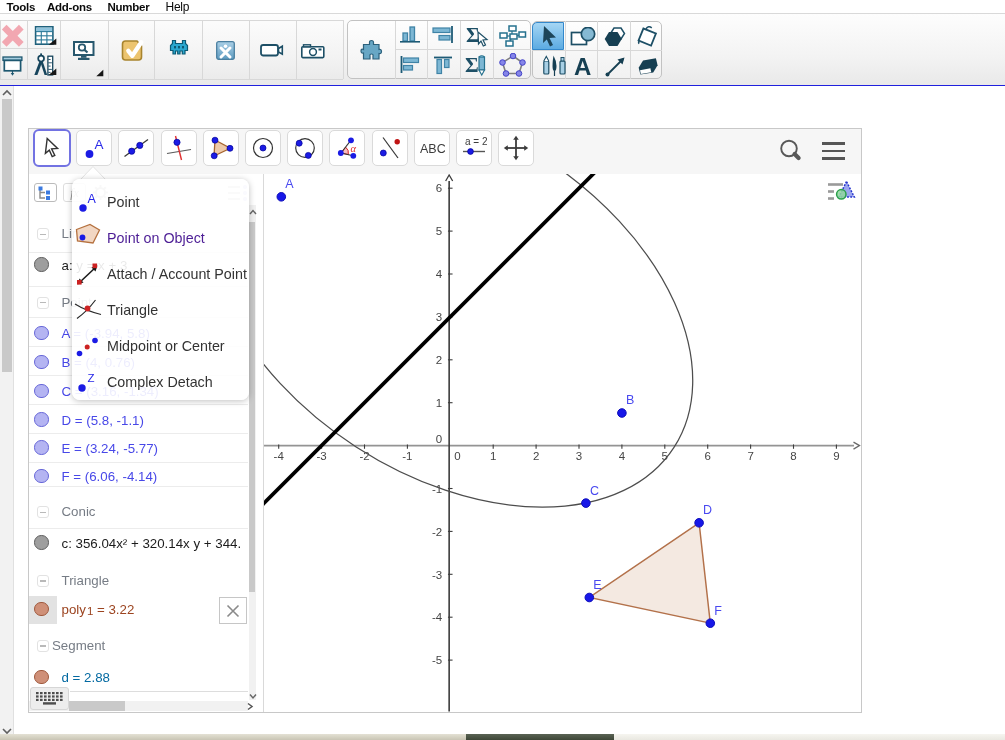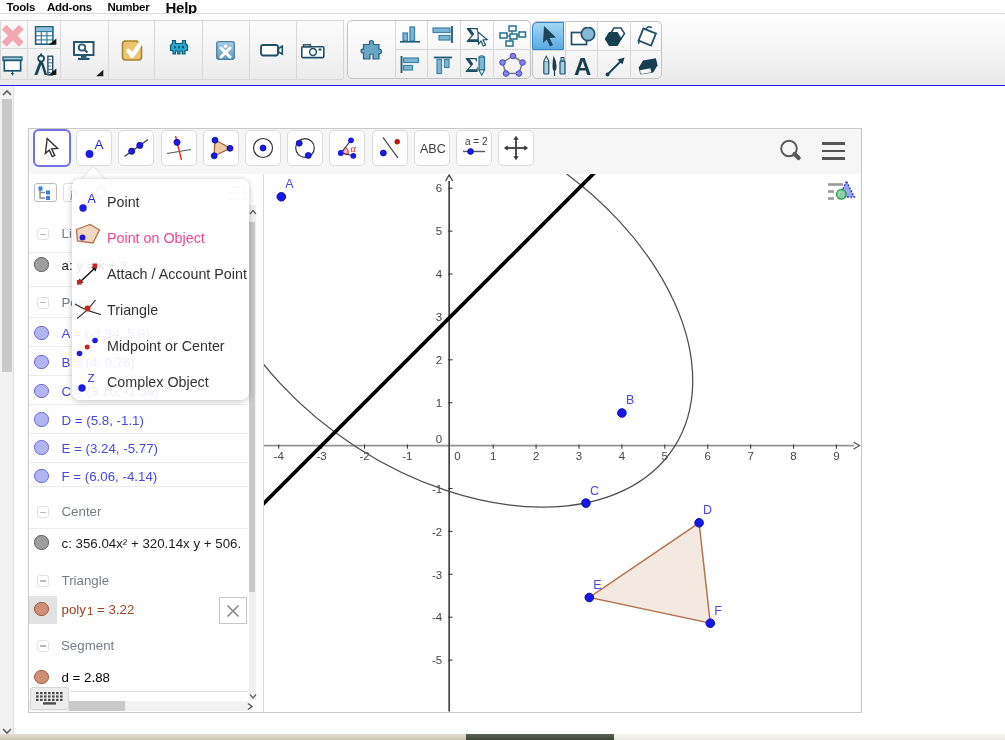--- a/index.html
+++ b/index.html
@@ -2,21 +2,21 @@
 <html><head><meta charset="utf-8"><style>
 *{margin:0;padding:0;box-sizing:border-box;}
 html,body{width:1005px;height:740px;overflow:hidden;background:#fff;
  font-family:"Liberation Sans",sans-serif;}
 .abs{position:absolute;}
 </style></head><body>
 <div class="abs" style="left:0;top:0;width:1005px;height:13.5px;background:#fff;border-bottom:1px solid #d9d9d9"></div>
 <div class="abs" style="left:6.5px;top:0.5px;height:13px;line-height:13px;font-size:11.5px;color:#0a0a0a;font-weight:700;letter-spacing:-0.25px">Tools</div>
 <div class="abs" style="left:47px;top:0.5px;height:13px;line-height:13px;font-size:11.5px;color:#0a0a0a;font-weight:700;letter-spacing:-0.25px">Add-ons</div>
 <div class="abs" style="left:107.5px;top:0.5px;height:13px;line-height:13px;font-size:11.5px;color:#0a0a0a;font-weight:700;letter-spacing:-0.25px">Number</div>
-<div class="abs" style="left:165.5px;top:0.5px;height:16px;line-height:13px;font-size:15px;color:#0a0a0a;font-weight:700;letter-spacing:-0.25px">Help</div>
+<div class="abs" style="left:165.5px;top:0.5px;height:16px;line-height:13px;font-size:12px;color:#0a0a0a;font-weight:400;letter-spacing:-0.25px">Help</div>
 <div class="abs" style="left:0;top:14px;width:1005px;height:70.5px;background:linear-gradient(#fdfdfd,#f3f3f3 60%,#e9e9e9)"></div>
 <div class="abs" style="left:0px;top:20px;width:1px;height:59px;background:#d8d8d8"></div>
 <div class="abs" style="left:27.3px;top:20px;width:1px;height:59px;background:#d8d8d8"></div>
 <div class="abs" style="left:59.7px;top:20px;width:1px;height:59px;background:#d8d8d8"></div>
 <div class="abs" style="left:107.5px;top:20px;width:1px;height:59px;background:#d8d8d8"></div>
 <div class="abs" style="left:154.2px;top:20px;width:1px;height:59px;background:#d8d8d8"></div>
 <div class="abs" style="left:201.5px;top:20px;width:1px;height:59px;background:#d8d8d8"></div>
 <div class="abs" style="left:248.5px;top:20px;width:1px;height:59px;background:#d8d8d8"></div>
 <div class="abs" style="left:296px;top:20px;width:1px;height:59px;background:#d8d8d8"></div>
 <div class="abs" style="left:343.2px;top:20px;width:1px;height:59px;background:#d8d8d8"></div>
@@ -349,38 +349,38 @@
 <div class="abs" style="left:34.2px;top:383.5px;width:14.4px;height:14.4px;border-radius:50%;background:#b4b4f2;border:1.2px solid #6767d8"></div>
 <div class="abs" style="left:61.5px;top:382.8px;height:18px;line-height:18px;font-size:13.3px;color:#4848e8;font-weight:400;white-space:nowrap">C = (3.16, -1.34)</div>
 <div class="abs" style="left:34.2px;top:412.4px;width:14.4px;height:14.4px;border-radius:50%;background:#b4b4f2;border:1.2px solid #6767d8"></div>
 <div class="abs" style="left:61.5px;top:411.7px;height:18px;line-height:18px;font-size:13.3px;color:#4848e8;font-weight:400;white-space:nowrap">D = (5.8, -1.1)</div>
 <div class="abs" style="left:34.2px;top:440.2px;width:14.4px;height:14.4px;border-radius:50%;background:#b4b4f2;border:1.2px solid #6767d8"></div>
 <div class="abs" style="left:61.5px;top:439.5px;height:18px;line-height:18px;font-size:13.3px;color:#4848e8;font-weight:400;white-space:nowrap">E = (3.24, -5.77)</div>
 <div class="abs" style="left:34.2px;top:468.9px;width:14.4px;height:14.4px;border-radius:50%;background:#b4b4f2;border:1.2px solid #6767d8"></div>
 <div class="abs" style="left:61.5px;top:468.2px;height:18px;line-height:18px;font-size:13.3px;color:#4848e8;font-weight:400;white-space:nowrap">F = (6.06, -4.14)</div>
 <div class="abs" style="left:37px;top:506.4px;width:12px;height:12px;border:1px solid #e2e2e2;border-radius:3px;background:#fff"></div>
 <div class="abs" style="left:40px;top:511.7px;width:6px;height:1.6px;background:#b9b9b9"></div>
-<div class="abs" style="left:61.5px;top:503.4px;height:18px;line-height:18px;font-size:13.3px;color:#767c85;font-weight:400;white-space:nowrap">Center</div>
+<div class="abs" style="left:61.5px;top:503.4px;height:18px;line-height:18px;font-size:13.3px;color:#767c85;font-weight:400;white-space:nowrap">Conic</div>
 <div class="abs" style="left:34.2px;top:535.3000000000001px;width:14.4px;height:14.4px;border-radius:50%;background:#9e9e9e;border:1.2px solid #5f5f5f"></div>
-<div class="abs" style="left:61.5px;top:534.6px;width:186px;height:18px;line-height:18px;font-size:13.3px;color:#1c1c1c;white-space:nowrap;overflow:hidden">c: 356.04x² + 320.14x y + 506.</div>
+<div class="abs" style="left:61.5px;top:534.6px;width:186px;height:18px;line-height:18px;font-size:13.3px;color:#1c1c1c;white-space:nowrap;overflow:hidden">c: 356.04x² + 320.14x y + 344.</div>
 <div class="abs" style="left:37px;top:575.0px;width:12px;height:12px;border:1px solid #e2e2e2;border-radius:3px;background:#fff"></div>
 <div class="abs" style="left:40px;top:580.3px;width:6px;height:1.6px;background:#b9b9b9"></div>
 <div class="abs" style="left:61.5px;top:572.0px;height:18px;line-height:18px;font-size:13.3px;color:#767c85;font-weight:400;white-space:nowrap">Triangle</div>
 <div class="abs" style="left:28.5px;top:596px;width:28px;height:28px;background:#e2e2e2"></div>
 <div class="abs" style="left:34.2px;top:601.7px;width:14.4px;height:14.4px;border-radius:50%;background:#cf9078;border:1.2px solid #9f593d"></div>
 <div class="abs" style="left:61.5px;top:601.0px;height:18px;line-height:18px;font-size:13.3px;color:#9c4420;font-weight:400;white-space:nowrap">poly<span style="font-size:11.5px;margin-left:1px;vertical-align:-1px">1</span> = 3.22</div>
 <div class="abs" style="left:219px;top:597px;width:28px;height:27px;border:1px solid #c6c6c6;background:#fff"></div>
 <svg class="abs" style="left:226px;top:603.5px" width="14" height="14">
     <path d="M1.5 1.5 L12.5 12.5 M12.5 1.5 L1.5 12.5" stroke="#8a8a8a" stroke-width="1.6"></path>
   </svg>
 <div class="abs" style="left:37px;top:639.8px;width:12px;height:12px;border:1px solid #e2e2e2;border-radius:3px;background:#fff"></div>
 <div class="abs" style="left:40px;top:645.0999999999999px;width:6px;height:1.6px;background:#b9b9b9"></div>
-<div class="abs" style="left:61px;top:636.8px;height:18px;line-height:18px;font-size:13.3px;color:#767c85;font-weight:400;white-space:nowrap">Segment</div>
+<div class="abs" style="left:52px;top:636.8px;height:18px;line-height:18px;font-size:13.3px;color:#767c85;font-weight:400;white-space:nowrap">Segment</div>
 <div class="abs" style="left:34.2px;top:669.6px;width:14.4px;height:14.4px;border-radius:50%;background:#cf9078;border:1.2px solid #9f593d"></div>
-<div class="abs" style="left:61.5px;top:668.9px;height:18px;line-height:18px;font-size:13.3px;color:#000000;font-weight:400;white-space:nowrap">d = 2.88</div>
+<div class="abs" style="left:61.5px;top:668.9px;height:18px;line-height:18px;font-size:13.3px;color:#0369a1;font-weight:400;white-space:nowrap">d = 2.88</div>
 <div class="abs" style="left:28.5px;top:317.2px;width:219.5px;height:1px;background:#ececec"></div>
 <div class="abs" style="left:28.5px;top:346.2px;width:219.5px;height:1px;background:#ececec"></div>
 <div class="abs" style="left:28.5px;top:375.2px;width:219.5px;height:1px;background:#ececec"></div>
 <div class="abs" style="left:28.5px;top:404.4px;width:219.5px;height:1px;background:#ececec"></div>
 <div class="abs" style="left:28.5px;top:433.0px;width:219.5px;height:1px;background:#ececec"></div>
 <div class="abs" style="left:28.5px;top:461.7px;width:219.5px;height:1px;background:#ececec"></div>
 <div class="abs" style="left:28.5px;top:486.2px;width:219.5px;height:1px;background:#ececec"></div>
 <div class="abs" style="left:28.5px;top:527.8px;width:219.5px;height:1px;background:#ececec"></div>
 <div class="abs" style="left:28.5px;top:251.6px;width:219.5px;height:1px;background:#ececec"></div>
 <div class="abs" style="left:28.5px;top:286.3px;width:219.5px;height:1px;background:#ececec"></div>
@@ -528,25 +528,25 @@
     <rect x="2" y="18.2" width="6" height="2.6" fill="#9a9a9a"></rect>
     <polygon points="20.5,2.5 12.8,18 28.3,18" fill="#8d99ec" fill-opacity="0.88" stroke="#2433cc" stroke-width="1.5" stroke-dasharray="1.8 1.4"></polygon>
     <circle cx="15.3" cy="15.3" r="4.7" fill="#8fd79c" fill-opacity="0.85" stroke="#2aa04a" stroke-width="1.5"></circle>
   </svg>
 <svg class="abs" style="left:79px;top:165.5px" width="28" height="14" viewBox="0 0 28 14">
     <polygon points="14,0.5 1,14 27,14" fill="rgba(255,255,255,0.93)"></polygon>
     <path d="M1 14 L14 0.5 L27 14" fill="none" stroke="#e3e3e3" stroke-width="1"></path>
   </svg>
 <div class="abs" style="left:72px;top:178.5px;width:176.5px;height:221px;background:rgba(255,255,255,0.9);border-radius:8px;box-shadow:0 1px 6px rgba(0,0,0,0.25)"></div>
 <div class="abs" style="left:107px;top:192px;height:20px;line-height:20px;font-size:14.3px;color:#333;white-space:nowrap">Point</div>
-<div class="abs" style="left:107px;top:228px;height:20px;line-height:20px;font-size:14.3px;color:#ec4899;white-space:nowrap">Point on Object</div>
+<div class="abs" style="left:107px;top:228px;height:20px;line-height:20px;font-size:14.3px;color:#4c1d95;white-space:nowrap">Point on Object</div>
 <div class="abs" style="left:107px;top:264px;height:20px;line-height:20px;font-size:14.3px;color:#333;white-space:nowrap">Attach / Account Point</div>
 <div class="abs" style="left:107px;top:300px;height:20px;line-height:20px;font-size:14.3px;color:#333;white-space:nowrap">Triangle</div>
 <div class="abs" style="left:107px;top:336px;height:20px;line-height:20px;font-size:14.3px;color:#333;white-space:nowrap">Midpoint or Center</div>
-<div class="abs" style="left:107px;top:372px;height:20px;line-height:20px;font-size:14.3px;color:#333;white-space:nowrap">Complex Object</div>
+<div class="abs" style="left:107px;top:372px;height:20px;line-height:20px;font-size:14.3px;color:#333;white-space:nowrap">Complex Detach</div>
 <svg class="abs" style="left:74px;top:190px" width="28" height="26" viewBox="0 0 28 26">
     <circle cx="9" cy="18" r="3.7" fill="#1b1be4"></circle>
     <text x="13.5" y="13" font-size="12.5" fill="#2525e8" font-family="Liberation Sans">A</text>
   </svg>
 <svg class="abs" style="left:73px;top:222px" width="30" height="28" viewBox="0 0 30 28">
     <path d="M3.5 7.5 L17 2.5 L26.5 8 L20 21 L4.5 19 Z" fill="#f2d7c3" stroke="#b5713f" stroke-width="1.3"></path>
     <circle cx="9.5" cy="15.5" r="2.9" fill="#1b1be4"></circle>
   </svg>
 <svg class="abs" style="left:73px;top:260px" width="30" height="28" viewBox="0 0 30 28">
     <line x1="6" y1="23" x2="23" y2="7" stroke="#1a1a1a" stroke-width="1.5"></line>

